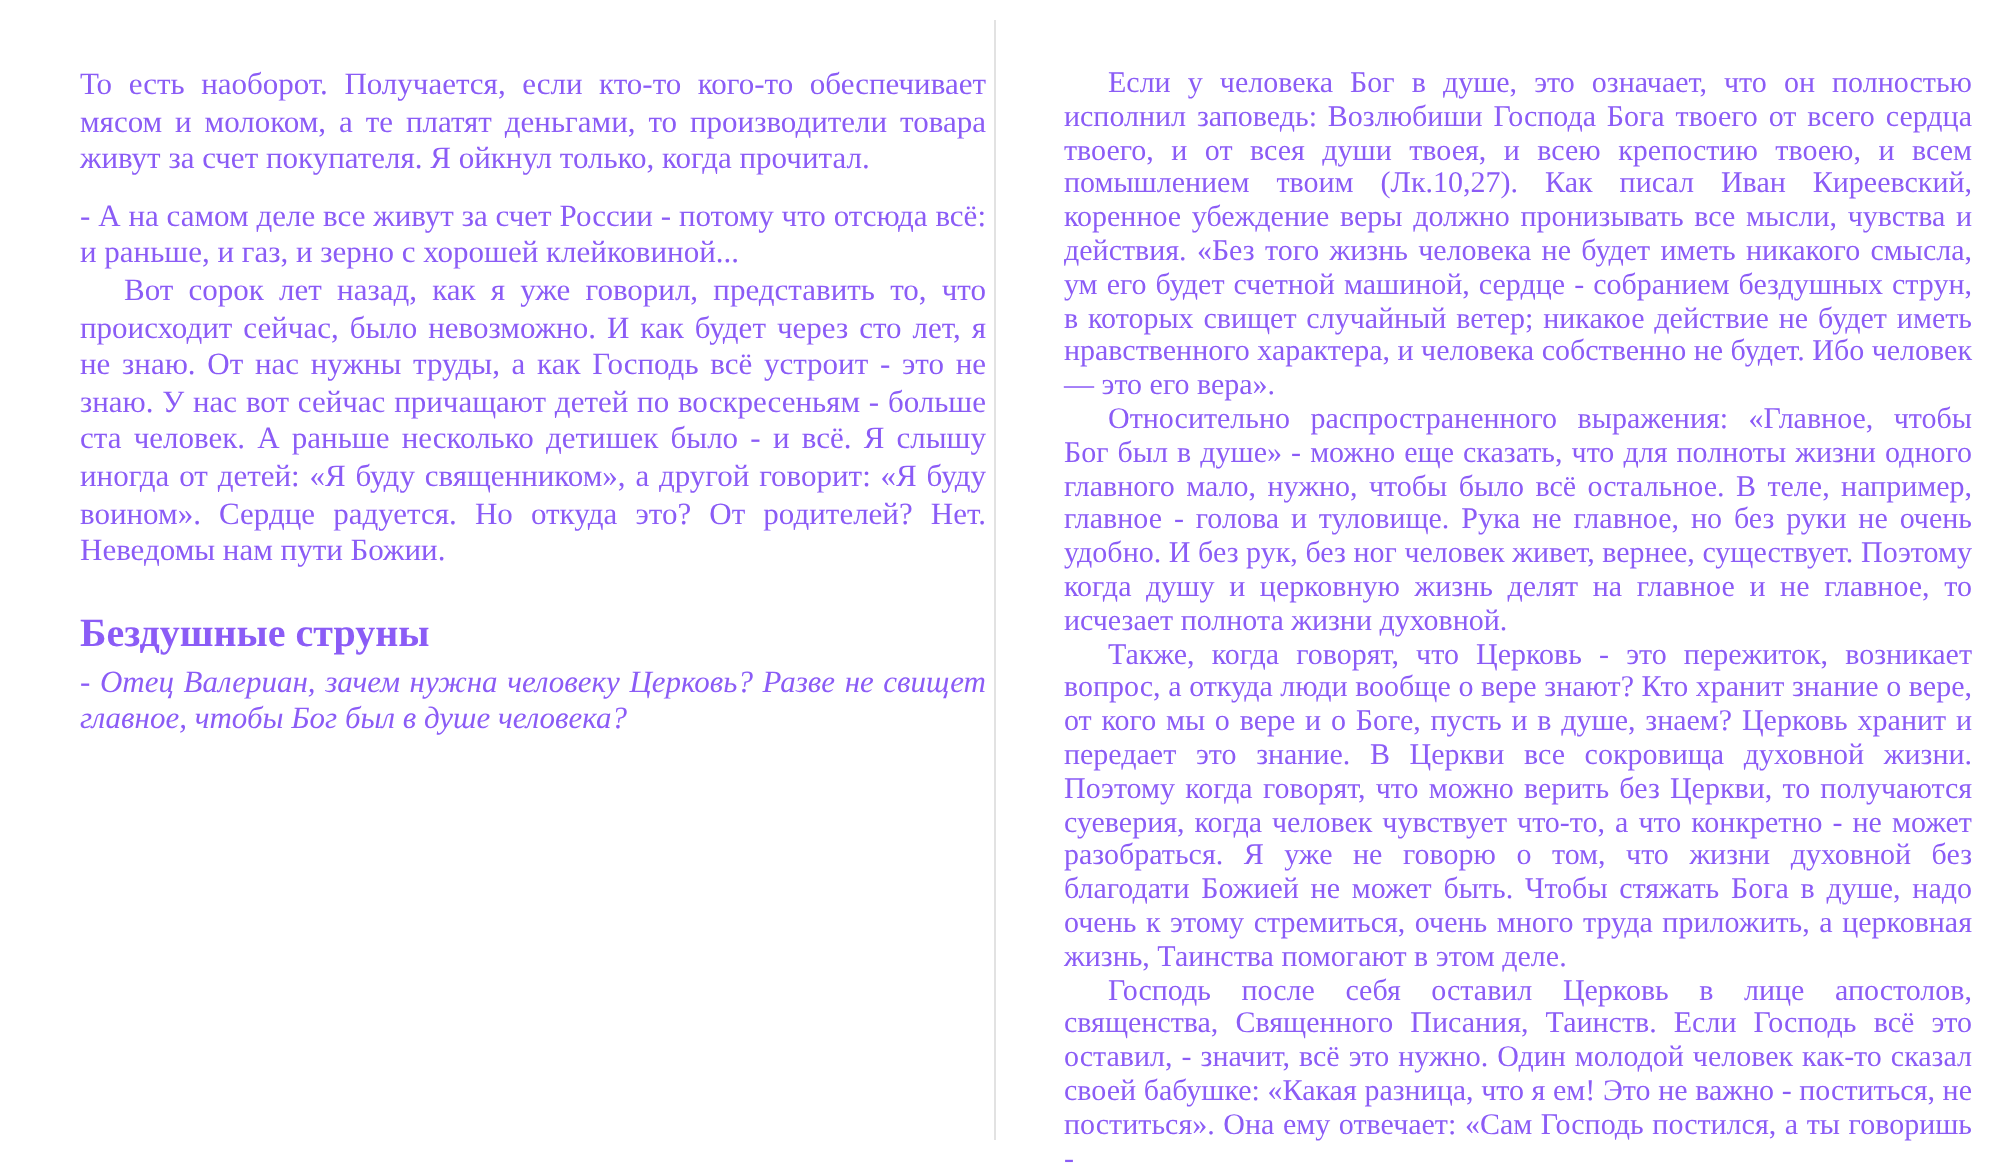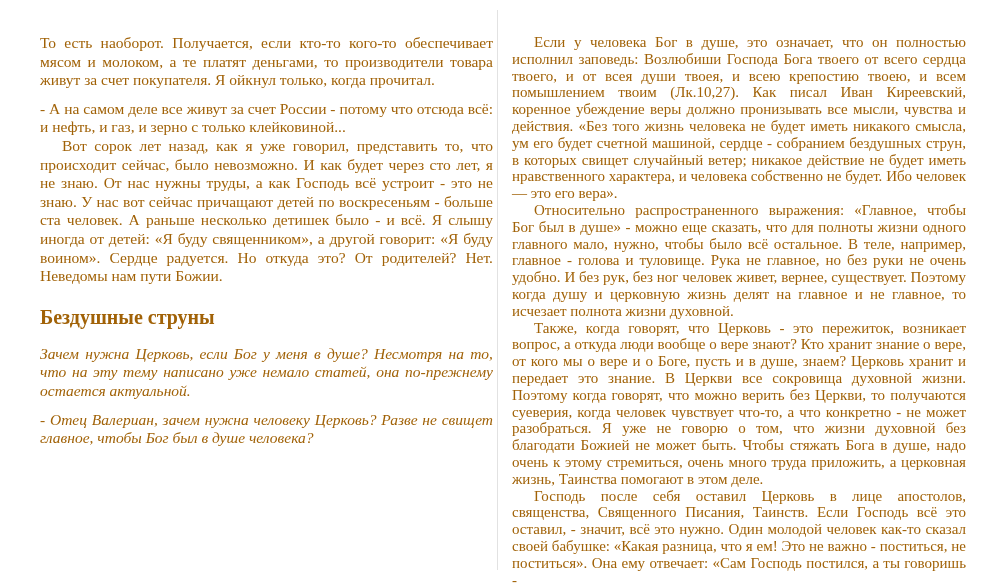--- a/index.html
+++ b/index.html
@@ -7,74 +7,73 @@
     padding: 0;
     background: #ffffff;
   }
   .spread {
     position: relative;
     width: 1000px;
     height: 588px;
     background: #ffffff;
     overflow: hidden;
     font-family: "Liberation Serif", "DejaVu Serif", serif;
-    color: #a16207;
+    color: #8b5cf6;
   }
   .column {
     position: absolute;
     top: 34px;
     text-align: justify;
     hyphens: auto;
     -webkit-hyphens: auto;
   }
   .column p { margin: 0; }
   .col-left {
     left: 40px;
     width: 453px;
     font-size: 15.5px;
     line-height: 18.6px;
   }
   .col-right {
-    left: 512px;
+    left: 532px;
     width: 454px;
     font-size: 15px;
     line-height: 16.8px;
   }
   .col-left p.gap-after { margin-bottom: 10px; }
   .italic { font-style: italic; }
   .indent { text-indent: 22px; }
   .col-right p { text-indent: 22px; }
   .section-heading {
     font-size: 20px;
     font-weight: bold;
     line-height: 24px;
-    margin: 19px 0 16px 0;
+    margin: 19px 0 4px 0;
     text-align: left;
     font-style: normal;
   }
   .page-divider {
     position: absolute;
     left: 497px;
     top: 10px;
     width: 1px;
     height: 560px;
     background: #e2e2e2;
   }
 </style>
 </head>
 <body>
 
 <div class="spread">
 
   <div class="column col-left">
     <p class="gap-after">То есть наоборот. Получается, если кто-то кого-то обеспечивает мясом и молоком, а те платят деньгами, то производители товара живут за счет покупателя. Я ойкнул только, когда прочитал.</p>
-    <p>- А на самом деле все живут за счет России - потому что отсюда всё: и нефть, и газ, и зерно с только клейковиной...</p>
+    <p>- А на самом деле все живут за счет России - потому что отсюда всё: и раньше, и газ, и зерно с хорошей клейковиной...</p>
     <p class="indent">Вот сорок лет назад, как я уже говорил, представить то, что происходит сейчас, было невозможно. И как будет через сто лет, я не знаю. От нас нужны труды, а как Господь всё устроит - это не знаю. У нас вот сейчас причащают детей по воскресеньям - больше ста человек. А раньше несколько детишек было - и всё. Я слышу иногда от детей: «Я буду священником», а другой говорит: «Я буду воином». Сердце радуется. Но откуда это? От родителей? Нет. Неведомы нам пути Божии.</p>
     <h2 class="section-heading">Бездушные струны</h2>
-    <p class="italic gap-after">Зачем нужна Церковь, если Бог у меня в душе? Несмотря на то, что на эту тему написано уже немало статей, она по-прежнему остается актуальной.</p>
     <p class="italic gap-after">- Отец Валериан, зачем нужна человеку Церковь? Разве не свищет главное, чтобы Бог был в душе человека?</p>
   </div>
 
   <div class="page-divider"></div>
 
   <div class="column col-right">
     <p>Если у человека Бог в душе, это означает, что он полностью исполнил заповедь: Возлюбиши Господа Бога твоего от всего сердца твоего, и от всея души твоея, и всею крепостию твоею, и всем помышлением твоим (Лк.10,27). Как писал Иван Киреевский, коренное убеждение веры должно пронизывать все мысли, чувства и действия. «Без того жизнь человека не будет иметь никакого смысла, ум его будет счетной машиной, сердце - собранием бездушных струн, в которых свищет случайный ветер; никакое действие не будет иметь нравственного характера, и человека собственно не будет. Ибо человек — это его вера».</p>
     <p>Относительно распространенного выражения: «Главное, чтобы Бог был в душе» - можно еще сказать, что для полноты жизни одного главного мало, нужно, чтобы было всё остальное. В теле, например, главное - голова и туловище. Рука не главное, но без руки не очень удобно. И без рук, без ног человек живет, вернее, существует. Поэтому когда душу и церковную жизнь делят на главное и не главное, то исчезает полнота жизни духовной.</p>
     <p>Также, когда говорят, что Церковь - это пережиток, возникает вопрос, а откуда люди вообще о вере знают? Кто хранит знание о вере, от кого мы о вере и о Боге, пусть и в душе, знаем? Церковь хранит и передает это знание. В Церкви все сокровища духовной жизни. Поэтому когда говорят, что можно верить без Церкви, то получаются суеверия, когда человек чувствует что-то, а что конкретно - не может разобраться. Я уже не говорю о том, что жизни духовной без благодати Божией не может быть. Чтобы стяжать Бога в душе, надо очень к этому стремиться, очень много труда приложить, а церковная жизнь, Таинства помогают в этом деле.</p>
     <p>Господь после себя оставил Церковь в лице апостолов, священства, Священного Писания, Таинств. Если Господь всё это оставил, - значит, всё это нужно. Один молодой человек как-то сказал своей бабушке: «Какая разница, что я ем! Это не важно - поститься, не поститься». Она ему отвечает: «Сам Господь постился, а ты говоришь -</p>

